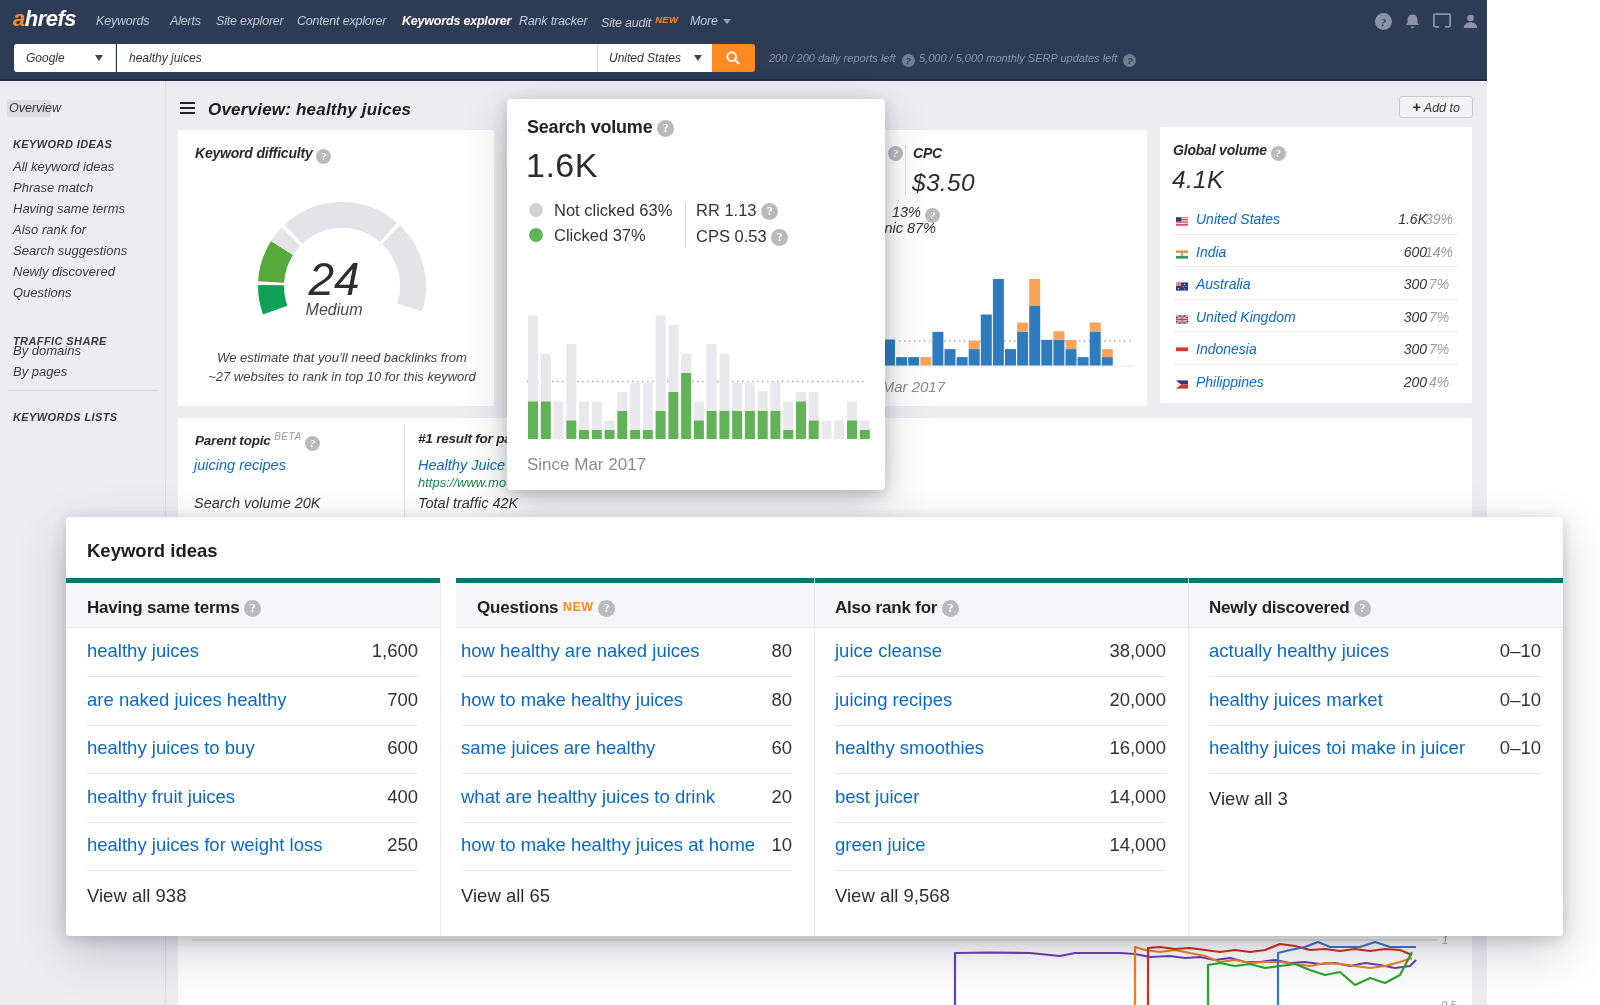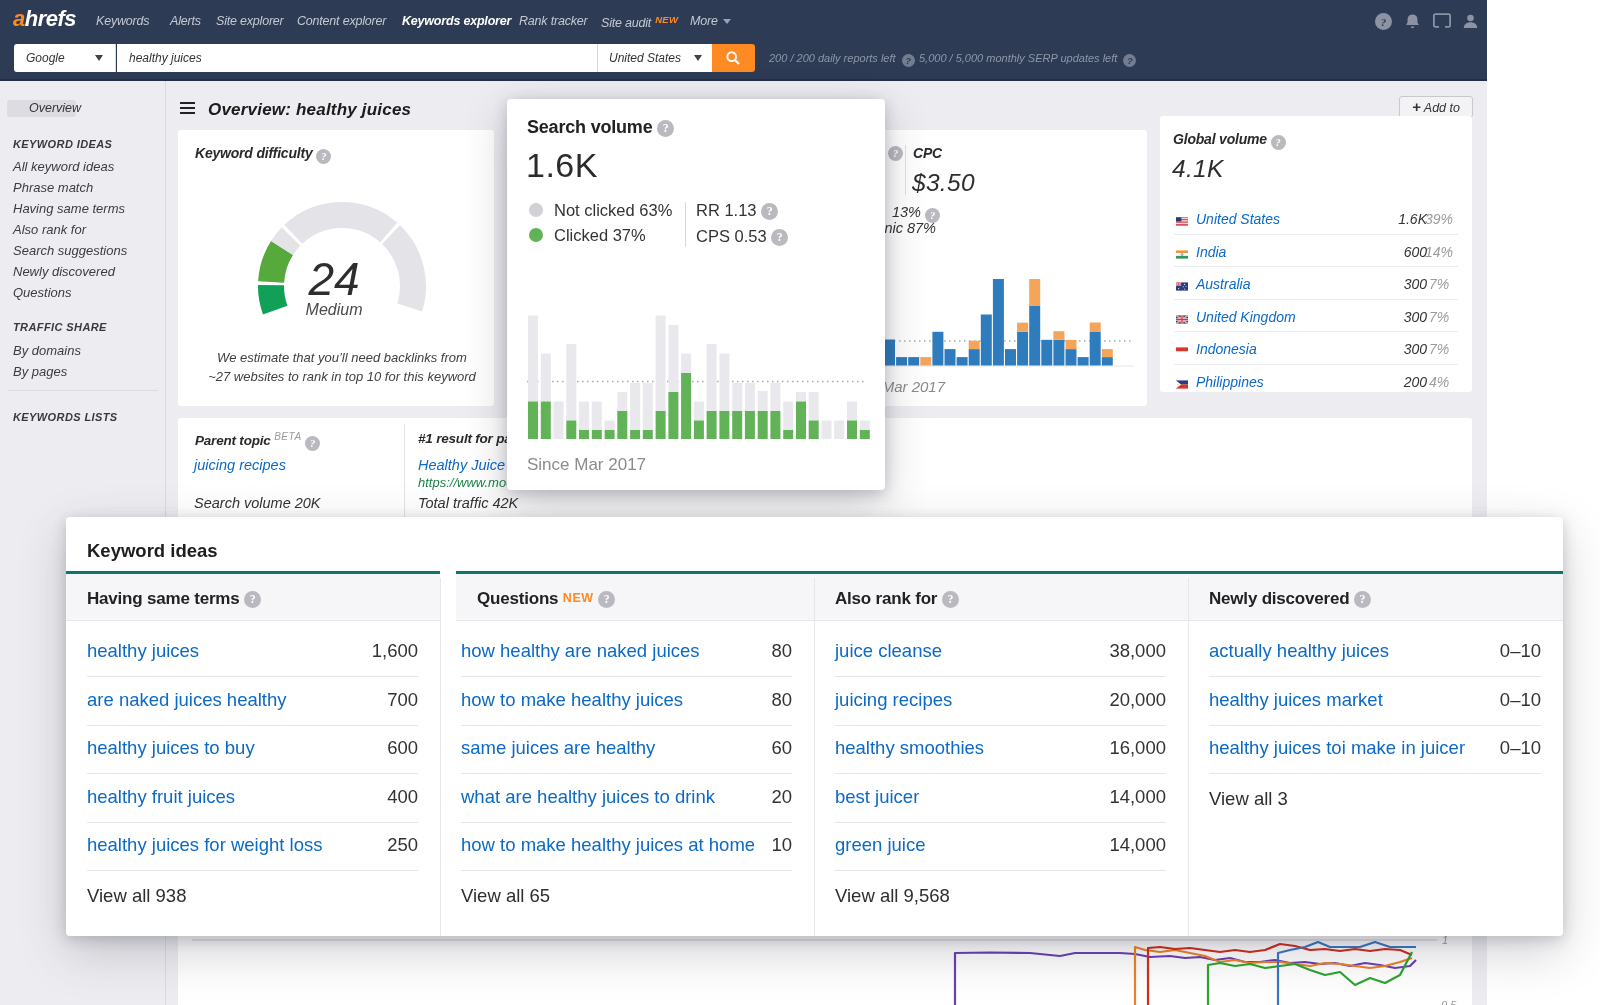--- a/index.html
+++ b/index.html
@@ -15,39 +15,39 @@
 .m.on { color:#fff; font-weight:bold; }
 .newtag { color:#fe8a23; font-size:9.5px; font-weight:bold; vertical-align:4px; margin-left:4px; letter-spacing:0.3px; }
 .caret { display:inline-block; width:0; height:0; border-left:4px solid transparent; border-right:4px solid transparent; border-top:5px solid #9aa3b3; vertical-align:1px; margin-left:5px; }
 .nicon { position:absolute; top:13px; color:#8b93a5; }
 .sbox { position:absolute; top:44px; height:28px; background:#fff; font-size:12px; color:#333; }
 .scaret { position:absolute; width:0; height:0; border-left:4.5px solid transparent; border-right:4.5px solid transparent; border-top:6px solid #444; }
 .navtxt { position:absolute; top:52px; font-size:11px; color:#8e97a8; white-space:nowrap; }
 .qi { display:inline-block; width:15px; height:15px; border-radius:50%; background:#b9b9bf; color:#fff; font-size:10.5px; font-weight:bold; text-align:center; line-height:15px; vertical-align:-2px; font-family:"Liberation Serif",serif; }
 .qin { display:inline-block; width:13px; height:13px; border-radius:50%; background:#737d91; color:#2d3b55; font-size:9.5px; font-weight:bold; text-align:center; line-height:13px; vertical-align:-2px; }
 #sidebar { position:absolute; left:0; top:81px; width:166px; bottom:0; border-right:1px solid #dbdbdf; }
-.schip { position:absolute; left:7px; top:100px; width:69px; height:17px; background:#dcdce2; border-radius:3px; font-size:12.5px; color:#343434; padding-left:22px; line-height:17px; }
+.schip { position:absolute; left:7px; top:100px; width:44px; height:17px; background:#dcdce2; border-radius:3px; font-size:12.5px; color:#343434; padding-left:2px; line-height:17px; }
 .shead { position:absolute; left:13px; font-size:11px; font-weight:bold; color:#37393d; letter-spacing:0.4px; }
 .sitem { position:absolute; left:13px; font-size:13px; color:#3a3c40; white-space:nowrap; }
 .sdiv { position:absolute; left:8px; width:150px; border-top:1px solid #dcdce0; }
 .card { position:absolute; background:#fff; border-radius:3px; }
 .ctitle { font-size:14px; letter-spacing:-0.2px; font-weight:bold; color:#2a2a2a; }
 .big { font-size:24.5px; color:#2e2e2e; letter-spacing:0.3px; }
 .gray { color:#8b8b90; }
 .blue { color:#0b69c7; }
 h2.head { position:absolute; left:208px; top:100px; font-size:17px; font-weight:bold; color:#1b1b1b; letter-spacing:0.2px; }
 #addto { position:absolute; left:1399px; top:96px; width:74px; height:22px; background:#f3f3f5; border:1px solid #c9c9cd; border-radius:3px; font-size:12.5px; color:#333; text-align:center; line-height:20px; }
 .flag { position:absolute; left:2px; top:11px; width:12px; height:9px; }
 .grow { position:absolute; left:1174px; width:284px; height:32.5px; border-bottom:1px solid #ececef; font-size:14px; }
 .grow .nm { position:absolute; left:22px; top:9px; color:#0b69c7; }
 .grow .v1 { position:absolute; right:31px; top:9px; color:#333; }
 .grow .v2 { position:absolute; right:0; top:9px; color:#9b9b9f; width:38px; text-align:center; }
 #svcard { position:absolute; left:507px; top:99px; width:378px; height:391px; background:#fff; border-radius:4px; box-shadow:0 3px 14px rgba(40,40,60,0.22), 0 14px 44px rgba(40,40,60,0.24); }
 #kipanel { position:absolute; left:66px; top:517px; width:1497px; height:419px; background:#fff; border-radius:4px; box-shadow:0 3px 14px rgba(40,40,60,0.20), 0 16px 48px rgba(40,40,60,0.22); }
-.kcolhead { position:absolute; top:54px; height:50px; background:#f6f6f8; border-top:3px solid #0f766e; border-bottom:1px solid #e7e7ea; }
+.kcolhead { position:absolute; top:61px; height:50px; background:#f6f6f8; border-top:5px solid #0f766e; border-bottom:1px solid #e7e7ea; }
 .khtxt { position:absolute; top:15px; left:21px; font-size:17px; letter-spacing:-0.2px; font-weight:bold; color:#222; white-space:nowrap; }
 .krow { position:absolute; height:49px; font-size:18.5px; white-space:nowrap; }
 .krow .kw { position:absolute; left:21px; top:12px; color:#0b69c7; }
 .krow .kv { position:absolute; right:22px; top:12px; color:#333; }
 .krow .bd { position:absolute; left:21px; right:22px; bottom:0; border-bottom:1px solid #e6e6e9; }
 .kdivider { position:absolute; top:61px; bottom:0; width:1px; background:#e7e7ea; }
 .qbig { display:inline-block; width:17px; height:17px; border-radius:50%; background:#b9b9bf; color:#fff; font-size:12px; font-weight:bold; text-align:center; line-height:17px; vertical-align:1px; font-family:"Liberation Serif",serif; }
 .dot { display:inline-block; width:14px; height:14px; border-radius:50%; vertical-align:-1px; margin-right:11px; }
 </style>
 </head>
@@ -107,21 +107,21 @@
 <div id="sidebar"></div>
 <div class="schip">Overview</div>
 <div class="shead" style="top:138px;">KEYWORD IDEAS</div>
 <div class="sitem" style="top:159px;">All keyword ideas</div>
 <div class="sitem" style="top:180px;">Phrase match</div>
 <div class="sitem" style="top:201px;">Having same terms</div>
 <div class="sitem" style="top:222px;">Also rank for</div>
 <div class="sitem" style="top:243px;">Search suggestions</div>
 <div class="sitem" style="top:264px;">Newly discovered</div>
 <div class="sitem" style="top:285px;">Questions</div>
-<div class="shead" style="top:321px;text-align:center;">TRAFFIC SHARE</div>
+<div class="shead" style="top:335px;text-align:center;">TRAFFIC SHARE</div>
 <div class="sitem" style="top:343px;">By domains</div>
 <div class="sitem" style="top:364px;">By pages</div>
 <div class="sdiv" style="top:390px;"></div>
 <div class="shead" style="top:411px;">KEYWORDS LISTS</div>
 
 <div class="abs" style="left:180px; top:102px; width:15px;">
   <div style="border-top:2px solid #222; margin-bottom:3px;"></div>
   <div style="border-top:2px solid #222; margin-bottom:3px;"></div>
   <div style="border-top:2px solid #222;"></div>
 </div>
@@ -180,21 +180,21 @@
           <rect x="1065.5" y="349.1" width="11" height="16.4" fill="#2e7cbe"></rect>
           <rect x="1065.5" y="339.9" width="11" height="9.2" fill="#f5a559"></rect>
           <rect x="1077.6" y="357.1" width="11" height="8.4" fill="#2e7cbe"></rect>
           <rect x="1089.7" y="331.5" width="11" height="34.0" fill="#2e7cbe"></rect>
           <rect x="1089.7" y="322.5" width="11" height="9.0" fill="#f5a559"></rect>
           <rect x="1101.8" y="357.1" width="11" height="8.4" fill="#2e7cbe"></rect>
           <rect x="1101.8" y="349.1" width="11" height="8.0" fill="#f5a559"></rect>
   </g>
 </svg>
 
-<div class="card" style="left:1160px; top:116px; width:312px; height:276px;">
+<div class="card" style="left:1160px; top:127px; width:312px; height:276px;">
   <div class="ctitle" style="position:absolute; left:13px; top:15px;">Global volume <span class="qi">?</span></div>
   <div class="big" style="position:absolute; left:12px; top:39px;">4.1K</div>
 </div>
 <div class="grow" style="top:202px;">
         <span class="flag"><svg width="12" height="9" viewBox="0 0 19 13">
             <rect width="19" height="13" fill="#fff"></rect>
             <g fill="#cf2b36">
               <rect y="0" width="19" height="1.3"></rect>
               <rect y="2.6" width="19" height="1.3"></rect>
               <rect y="5.2" width="19" height="1.3"></rect>

